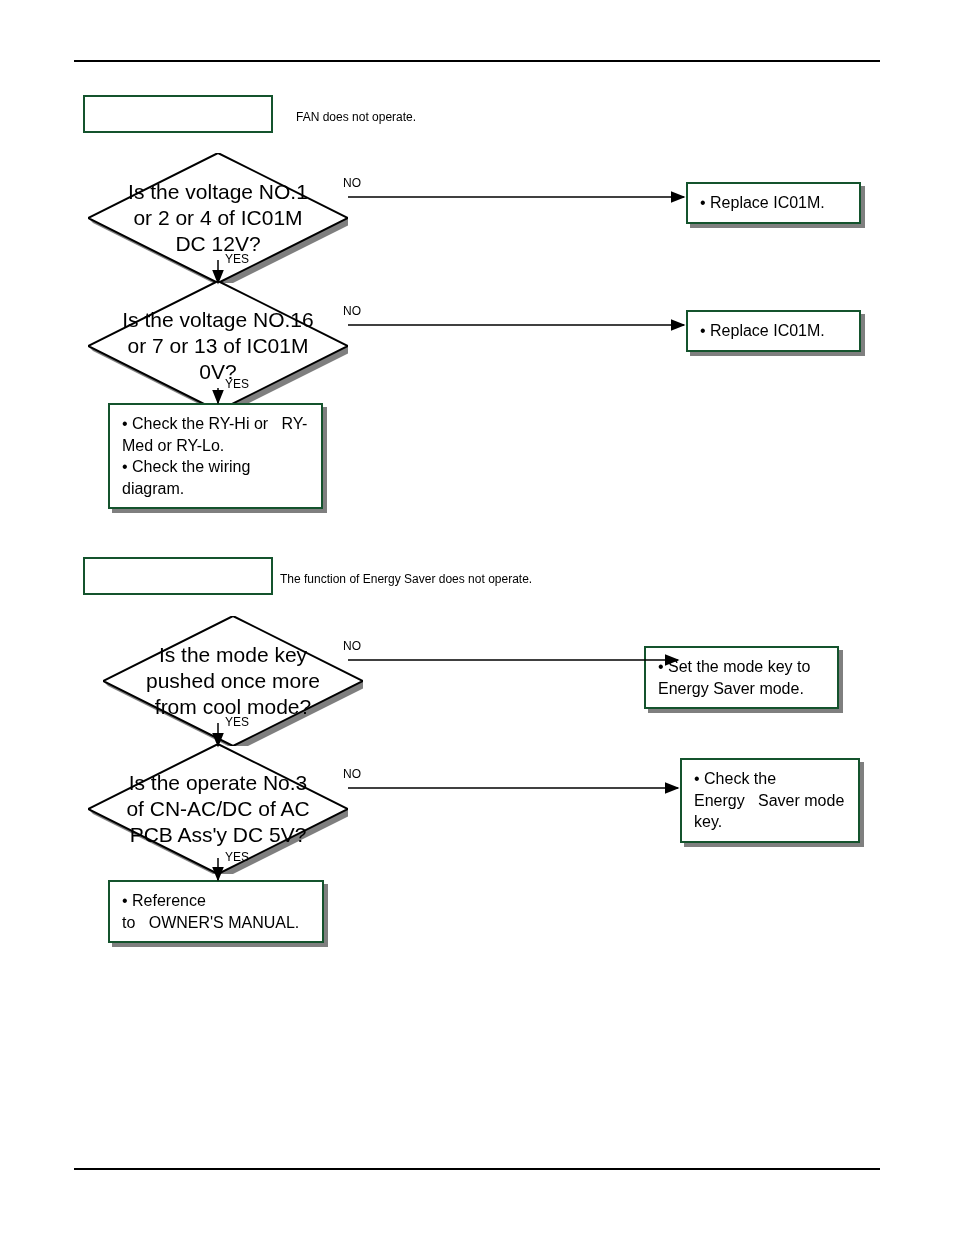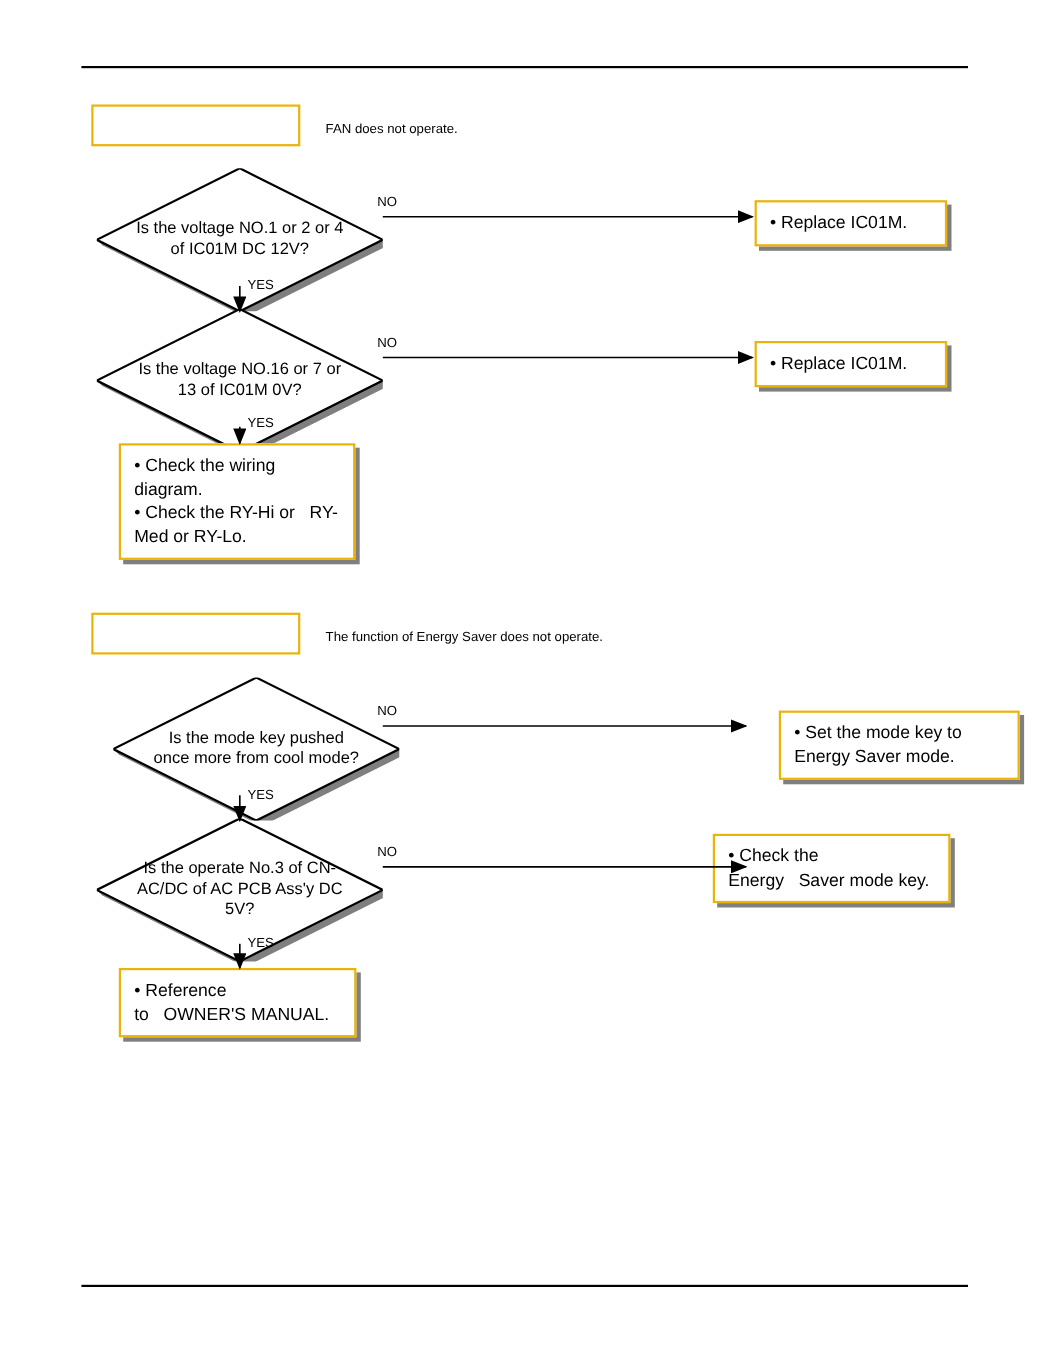--- a/index.html
+++ b/index.html
@@ -1,27 +1,27 @@
 <!DOCTYPE html>
 <html><head>
 <meta charset="utf-8">
 <style>
   html,body{margin:0;padding:0;background:#fff;font-family:Arial,Helvetica,sans-serif;color:#000}
   .page{width:954px;height:1243px;position:relative;margin:0 auto}
   .rule{position:absolute;left:74px;right:74px;border-top:2px solid #000}
   .rule.top{top:60px}
   .rule.bottom{top:1168px}
-  .box{position:absolute;border:2px solid #eab308;background:#fff;box-sizing:border-box}
+  .box{position:absolute;border:2px solid #14532d;background:#fff;box-sizing:border-box}
   .shadow{box-shadow:4px 4px 0 rgba(0,0,0,0.5)}
   .process{padding:8px 12px;font-size:16px;line-height:1.35}
   .symptom{font-size:12px;position:absolute}
   .diamond-wrap{position:absolute;width:260px}
   .diamond{position:relative;width:100%;height:0;padding-bottom:50%}
   .diamond svg{position:absolute;top:0;left:0;width:100%;height:100%}
-  .diamond .txt{position:absolute;top:0;left:0;width:100%;height:100%;display:flex;align-items:center;justify-content:center;text-align:center;font-size:15px;padding:0 34px;box-sizing:border-box;line-height:1.25}
+  .diamond .txt{position:absolute;top:0;left:0;width:100%;height:100%;display:flex;align-items:center;justify-content:center;text-align:center;font-size:21px;padding:0 34px;box-sizing:border-box;line-height:1.25}
   .lbl{position:absolute;font-size:12px}
   svg.conn{position:absolute;overflow:visible}
 </style>
 </head>
 <body>
 
 <div class="page">
   <div class="rule top"></div>
   <div class="rule bottom"></div>
 
@@ -44,22 +44,22 @@
       <svg viewBox="0 0 260 130" preserveAspectRatio="none">
         <polygon points="130,0 260,65 130,130 0,65" fill="#fff" stroke="#000" stroke-width="2"></polygon>
         <polygon points="260,65 130,130 135,135 265,70" fill="rgba(0,0,0,0.5)"></polygon>
         <polygon points="130,130 0,65 5,70 135,135" fill="rgba(0,0,0,0.5)"></polygon>
       </svg>
       <div class="txt">Is the voltage NO.16 or 7 or 13 of IC01M 0V?</div>
     </div>
   </div>
 
   <div class="box shadow process" style="left:108px;top:403px;width:215px">
+    <div>• Check the RY-Hi or&nbsp;&nbsp;&nbsp;RY-Med or RY-Lo.</div>
     <div>• Check the wiring diagram.</div>
-    <div>• Check the RY-Hi or&nbsp;&nbsp;&nbsp;RY-Med or RY-Lo.</div>
   </div>
 
   <div class="box shadow process" style="left:686px;top:182px;width:175px">• Replace IC01M.</div>
   <div class="box shadow process" style="left:686px;top:310px;width:175px">• Replace IC01M.</div>
 
   <svg class="conn" style="left:0;top:0;width:954px;height:500px">
     <defs>
         <marker id="ah" markerWidth="10" markerHeight="8" refX="9" refY="4" orient="auto">
           <path d="M0,0 L10,4 L0,8 Z" fill="#000"></path>
         </marker>
@@ -72,21 +72,21 @@
     <line x1="348" y1="325" x2="684" y2="325" stroke="#000" stroke-width="1.5" marker-end="url(#ah)"></line>
 
     <line x1="218" y1="388" x2="218" y2="403" stroke="#000" stroke-width="1.5" marker-end="url(#ah)"></line>
   </svg>
   <div class="lbl" style="left:343px;top:176px">NO</div>
   <div class="lbl" style="left:225px;top:252px">YES</div>
   <div class="lbl" style="left:343px;top:304px">NO</div>
   <div class="lbl" style="left:225px;top:377px">YES</div>
 
   <div class="box" style="left:83px;top:557px;width:190px;height:38px"></div>
-  <div class="symptom" style="left:296px;top:572px">The function of Energy Saver does not operate.</div>
+  <div class="symptom" style="left:280px;top:572px">The function of Energy Saver does not operate.</div>
 
   <div class="diamond-wrap" style="left:103px;top:616px">
     <div class="diamond">
       <svg viewBox="0 0 260 130" preserveAspectRatio="none">
         <polygon points="130,0 260,65 130,130 0,65" fill="#fff" stroke="#000" stroke-width="2"></polygon>
         <polygon points="260,65 130,130 135,135 265,70" fill="rgba(0,0,0,0.5)"></polygon>
         <polygon points="130,130 0,65 5,70 135,135" fill="rgba(0,0,0,0.5)"></polygon>
       </svg>
       <div class="txt">Is the mode key pushed once more from cool mode?</div>
     </div>
@@ -100,22 +100,22 @@
         <polygon points="130,130 0,65 5,70 135,135" fill="rgba(0,0,0,0.5)"></polygon>
       </svg>
       <div class="txt">Is the operate No.3 of CN-AC/DC of AC PCB Ass'y DC 5V?</div>
     </div>
   </div>
 
   <div class="box shadow process" style="left:108px;top:880px;width:216px">
     <div>• Reference to&nbsp;&nbsp;&nbsp;OWNER'S MANUAL.</div>
   </div>
 
-  <div class="box shadow process" style="left:708px;top:646px;width:219px">• Set the mode key to Energy Saver mode.</div>
-  <div class="box shadow process" style="left:648px;top:758px;width:216px">
+  <div class="box shadow process" style="left:644px;top:646px;width:195px">• Set the mode key to Energy Saver mode.</div>
+  <div class="box shadow process" style="left:680px;top:758px;width:180px">
     <div>• Check the Energy&nbsp;&nbsp;&nbsp;Saver mode key.</div>
   </div>
 
   <svg class="conn" style="left:0;top:0;width:954px;height:950px">
 
     <line x1="348" y1="660" x2="678" y2="660" stroke="#000" stroke-width="1.5" marker-end="url(#ah)"></line>
 
     <line x1="218" y1="723" x2="218" y2="746" stroke="#000" stroke-width="1.5" marker-end="url(#ah)"></line>
 
     <line x1="348" y1="788" x2="678" y2="788" stroke="#000" stroke-width="1.5" marker-end="url(#ah)"></line>

